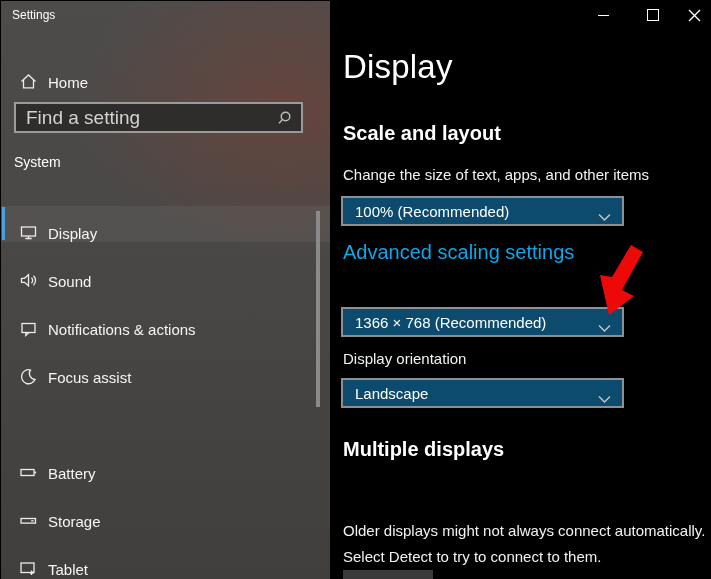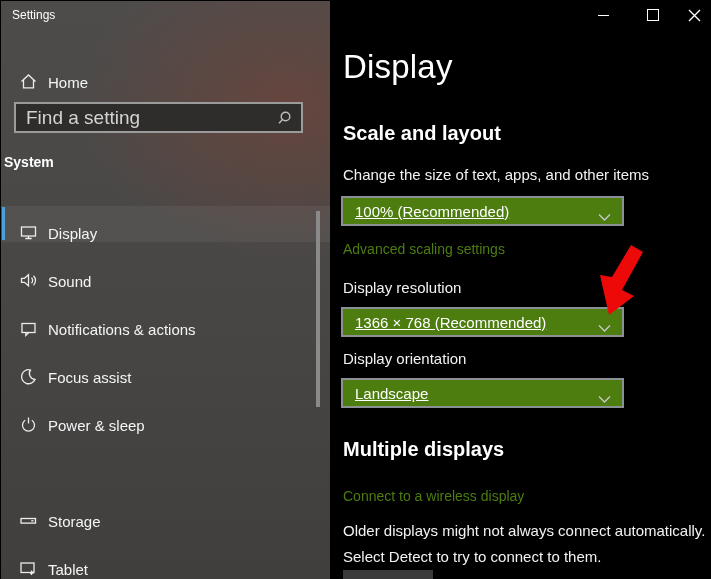--- a/index.html
+++ b/index.html
@@ -31,49 +31,49 @@
     background:#2e2d2c;border:2px solid #9b9b9b;
   }
   .search-box input{
     position:absolute;left:0;top:0;width:100%;height:100%;box-sizing:border-box;
     background:transparent;border:none;outline:none;color:#e8e8e8;
     font-family:"Liberation Sans",sans-serif;font-size:19px;padding:0 30px 0 10px;
   }
   .search-box input::placeholder{color:#d3d3d3;opacity:1;}
   .search-icon{position:absolute;right:8px;top:6px;}
   .search-icon svg{stroke:#bdbdbd;fill:none;stroke-width:1.4;}
-  .section-label{position:absolute;left:3px;top:153px;font-size:14px;font-weight:bold;color:#fff;}
+  .section-label{position:absolute;left:13px;top:153px;font-size:14px;font-weight:normal;color:#fff;}
   .scrollbar{position:absolute;left:315px;top:210px;width:4px;height:196px;background:#8a8a8a;}
   
   .main{position:absolute;left:330px;top:0;width:381px;height:579px;background:#000;color:#fff;}
   .win-btn{position:absolute;width:30px;height:30px;display:flex;align-items:center;justify-content:center;}
   .btn-min{left:258px;top:0;}
   .btn-max{left:308px;top:0;}
   .btn-close{left:349px;top:0;}
   .glyph-min{width:11px;height:0;border-top:1.5px solid #fff;margin-top:1px;}
   .glyph-max{width:10px;height:10px;border:1.3px solid #fff;}
   .page-title{position:absolute;left:13px;top:48px;font-size:33px;font-weight:300;letter-spacing:.2px;}
   .h2{position:absolute;left:13px;font-size:20px;font-weight:600;}
   .h2.scale{top:122px;}
   .h2.multi{top:438px;}
   .field-label{position:absolute;left:13px;font-size:15px;color:#f2f2f2;white-space:nowrap;}
   .lbl-size{top:166px;}
   .lbl-res{top:279px;}
   .lbl-orient{top:350px;}
   .dropdown{
     position:absolute;left:11px;width:283px;height:30px;box-sizing:border-box;
-    background:#4d7c0f;border:2px solid #8b9095;display:flex;align-items:center;cursor:default;text-decoration:underline;
+    background:#0c4a6e;border:2px solid #8b9095;display:flex;align-items:center;cursor:default;
   }
   .dd-scale{top:196px;}
   .dd-res{top:307px;}
   .dd-orient{top:378px;text-align:center;}
   .dd-value{font-size:15px;color:#fff;padding-left:12px;white-space:nowrap;}
   .dd-chevron{position:absolute;right:11px;top:10px;}
   .dd-chevron svg{stroke:#c8c8c8;fill:none;stroke-width:1.4;}
-  .link{position:absolute;left:13px;font-size:14px;color:#4d7c0f;cursor:pointer;white-space:nowrap;}
+  .link{position:absolute;left:13px;font-size:20px;color:#0ea5e9;cursor:pointer;white-space:nowrap;}
   .link-adv{top:241px;}
   .link-wireless{top:488px;}
   .note{position:absolute;left:13px;top:518px;width:372px;font-size:15px;line-height:26px;color:#f2f2f2;}
   .detect-stub{position:absolute;left:13px;top:570px;width:90px;height:12px;background:#3a3a3a;}
   .annotation{position:absolute;left:0;top:0;width:711px;height:579px;pointer-events:none;}
 </style>
 </head>
 <body>
 
 <div class="sidebar">
@@ -134,29 +134,30 @@
   <div class="nav-item" style="top:301px">
     <span class="nav-icon">
       <svg width="19" height="19" viewBox="0 0 19 19">
           <rect x="3" y="4.5" width="13" height="9"></rect>
           <path d="M6.8 13.5 v3 l3-3"></path>
         </svg>
     </span>
     <span class="nav-label">Notifications &amp; actions</span>
   </div>
 
-  <div class="nav-item" style="top:397px">
-    <span class="nav-icon">
-      <svg width="19" height="19" viewBox="0 0 19 19">
-          <path d="M6.2 5.2 a6 6 0 1 0 6.6 0 M9.5 2.5 v6"></path>
-        </svg>
-    </span>
-    <span class="nav-label">Power &amp; sleep</span>
-  </div>
-
+
+  <div class="nav-item" style="top:445px">
+    <span class="nav-icon">
+      <svg width="19" height="19" viewBox="0 0 19 19">
+          <rect x="2" y="6.5" width="13" height="6"></rect>
+          <rect x="15.5" y="8.5" width="1.6" height="2" fill="#ececec" stroke="none"></rect>
+        </svg>
+    </span>
+    <span class="nav-label">Battery</span>
+  </div>
 
   <div class="nav-item" style="top:493px">
     <span class="nav-icon">
       <svg width="19" height="19" viewBox="0 0 19 19">
           <rect x="2" y="7.5" width="14.5" height="4.6"></rect>
           <path d="M12.2 9.8 h2.4"></path>
         </svg>
     </span>
     <span class="nav-label">Storage</span>
   </div>
@@ -197,21 +198,20 @@
     <span class="dd-value">100% (Recommended)</span>
     <span class="dd-chevron">
       <svg width="13" height="9" viewBox="0 0 13 9">
           <polyline points="1,1.5 6.5,7 12,1.5"></polyline>
         </svg>
     </span>
   </div>
 
   <div class="link link-adv">Advanced scaling settings</div>
 
-  <div class="field-label lbl-res">Display resolution</div>
   <div class="dropdown dd-res">
     <span class="dd-value">1366 × 768 (Recommended)</span>
     <span class="dd-chevron">
       <svg width="13" height="9" viewBox="0 0 13 9">
           <polyline points="1,1.5 6.5,7 12,1.5"></polyline>
         </svg>
     </span>
   </div>
 
   <div class="field-label lbl-orient">Display orientation</div>
@@ -219,21 +219,20 @@
     <span class="dd-value">Landscape</span>
     <span class="dd-chevron">
       <svg width="13" height="9" viewBox="0 0 13 9">
           <polyline points="1,1.5 6.5,7 12,1.5"></polyline>
         </svg>
     </span>
   </div>
 
   <div class="h2 multi">Multiple displays</div>
 
-  <div class="link link-wireless">Connect to a wireless display</div>
 
   <div class="note">Older displays might not always connect automatically. Select Detect to try to connect to them.</div>
 
   <div class="detect-stub"></div>
 </div>
 
 <svg class="annotation" viewBox="0 0 711 579">
   <polygon points="631,245 643,252 622,290 634,296 609,315 600,275 612,277" fill="#ee0909"></polygon>
 </svg>
 

